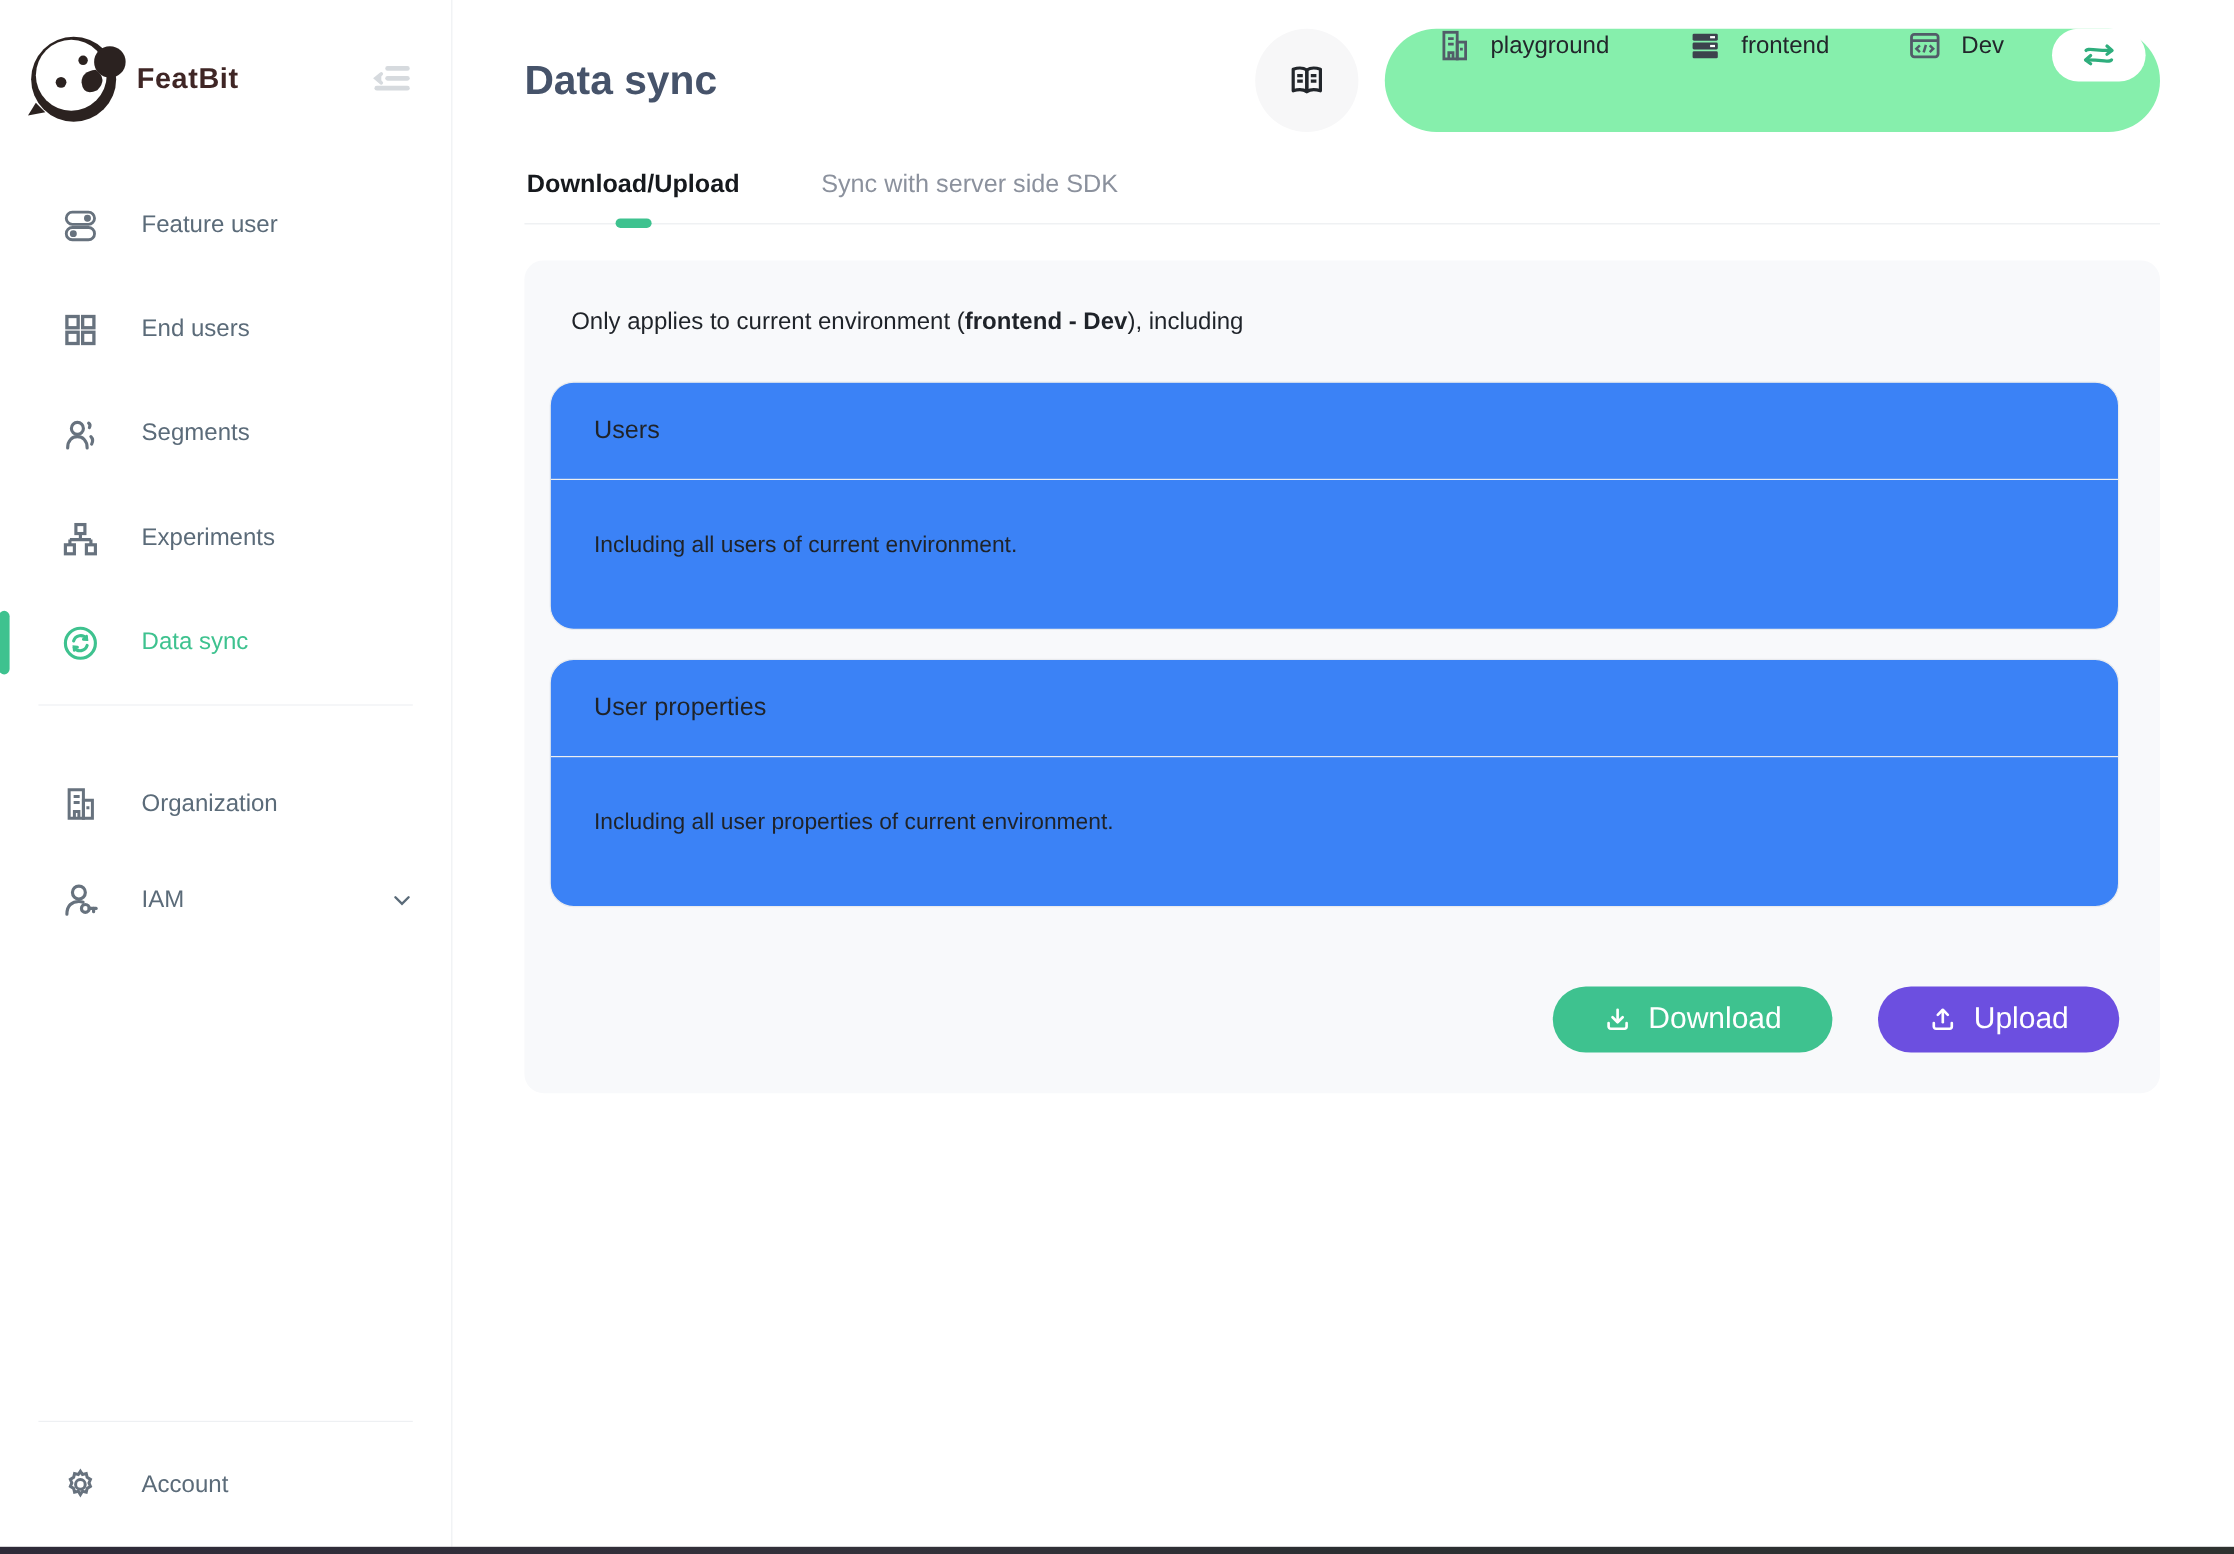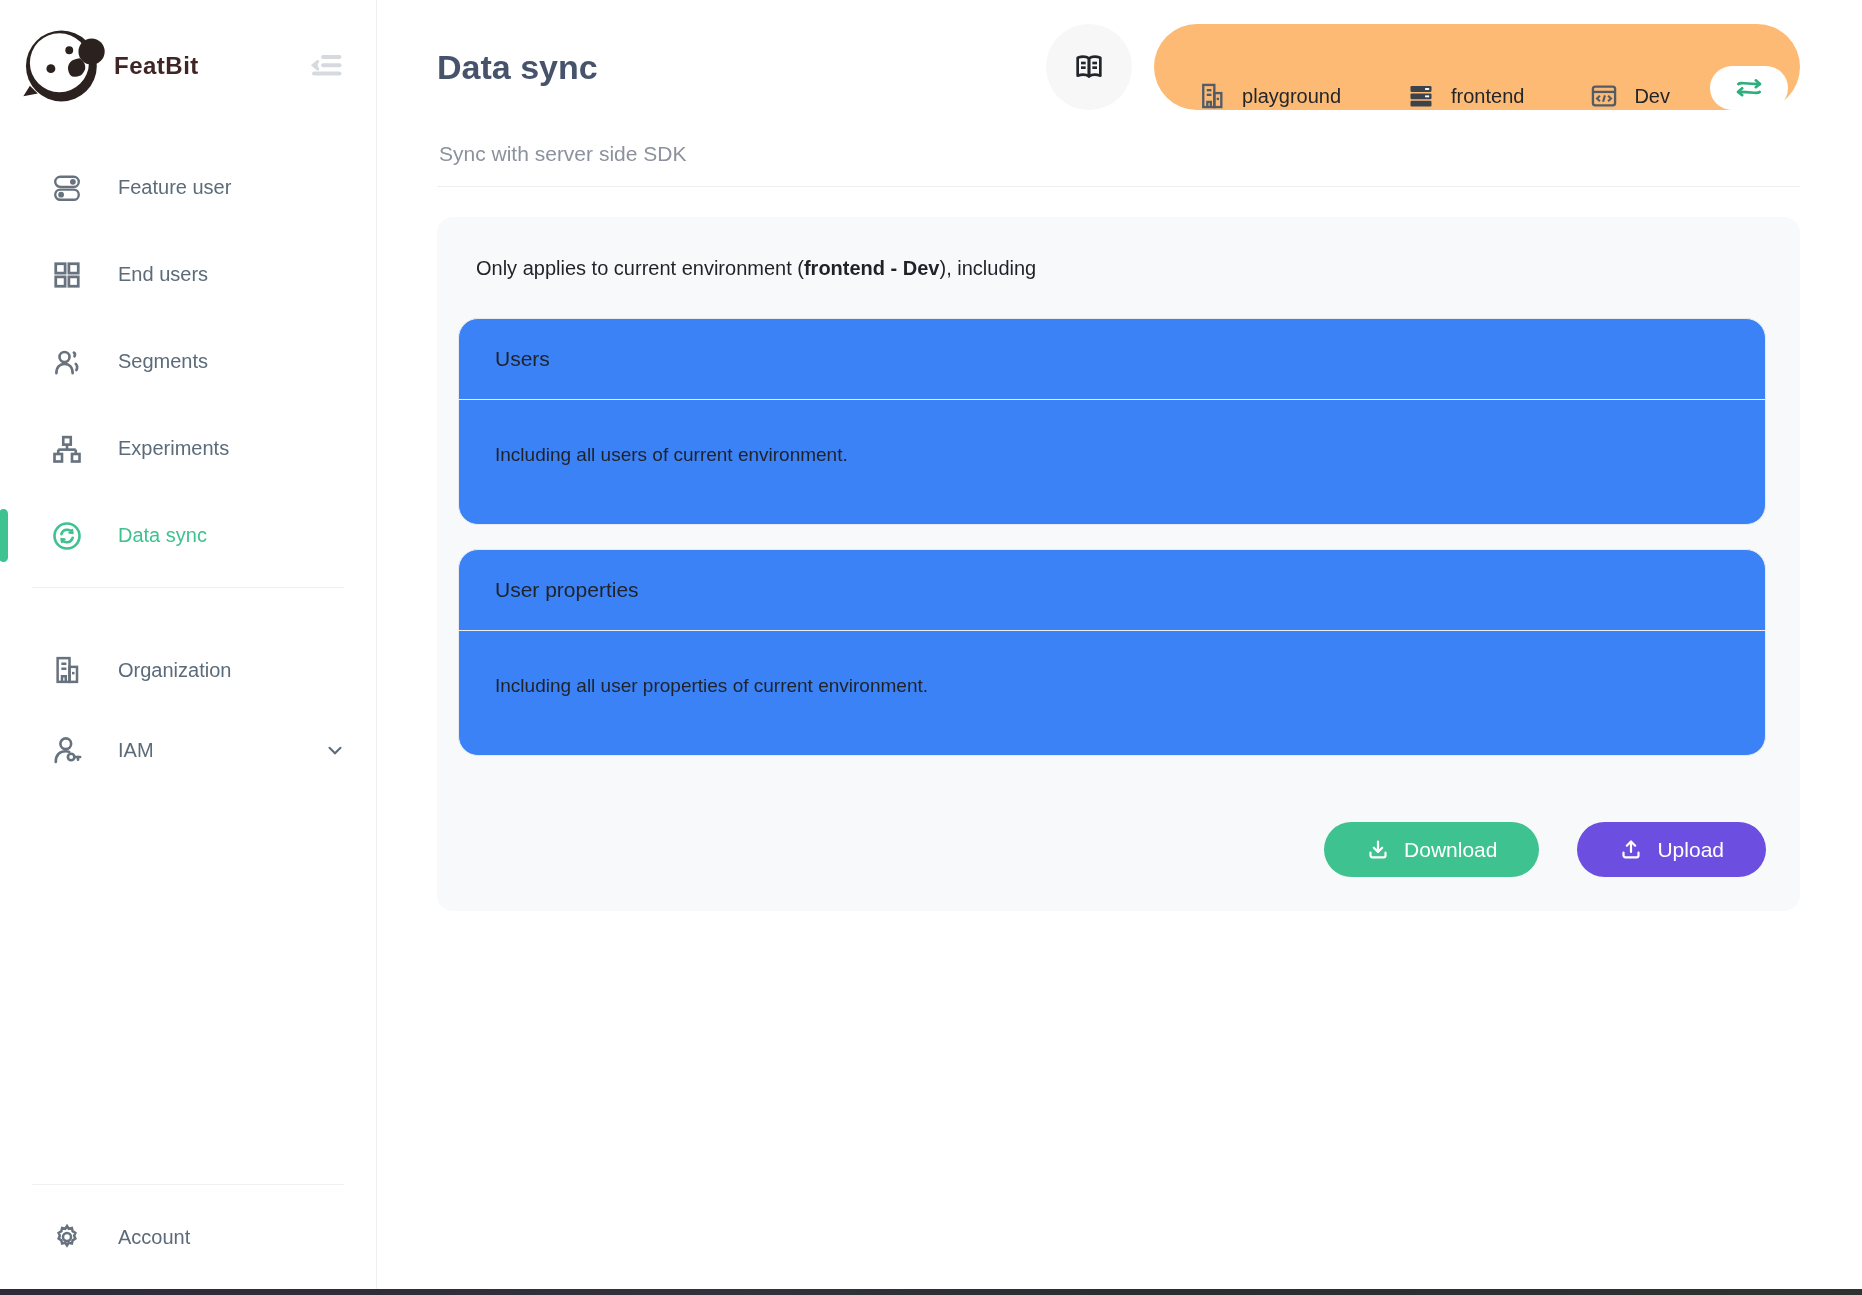--- a/index.html
+++ b/index.html
@@ -43,22 +43,22 @@
   
   .main { flex:1; padding:0 62px 0 60px; }
   .main-header { display:flex; align-items:center; margin-top:24px; height:86px; }
   .page-title { font-size:34px; font-weight:bold; color:#46536a; }
   .header-actions { margin-left:auto; display:flex; align-items:center; gap:22px; }
   .doc-btn {
     width:86px; height:86px; border-radius:50%; background:#f7f7f8;
     display:flex; align-items:center; justify-content:center; cursor:pointer; color:#22262b;
   }
   .env-pill {
-    height:86px; background:#fdba74; border-radius:43px;
-    display:flex; align-items:flex-end; padding:0 12px 0 44px;
+    height:86px; background:#86efac; border-radius:43px;
+    display:flex; align-items:flex-start; padding:0 12px 0 44px;
   }
   .env-seg { display:flex; align-items:center; gap:16px; cursor:pointer; font-size:20px; color:#22262b; }
   .env-seg .seg-icon { width:28px; height:28px; color:#515c68; }
   .env-gap { width:66px; }
   .swap-btn {
     margin-left:40px; width:78px; height:44px; border-radius:22px; background:#fff;
     display:flex; align-items:center; justify-content:center; cursor:pointer; color:#2fae7d;
   }
 
   
@@ -85,21 +85,21 @@
   .sub-card-header {
     height:81px; display:flex; align-items:center; padding:0 36px;
     font-size:21px; color:#1f2329; border-bottom:1px solid #eceef1;
   }
   .sub-card-body { padding:44px 36px 58px 36px; font-size:19px; color:#1f2329; }
 
   .actions-row { margin-top:66px; display:flex; justify-content:flex-end; gap:38px; }
   .btn {
     height:55px; border:none; border-radius:28px; padding:0 42px;
     display:flex; align-items:center; gap:14px; cursor:pointer;
-    font-family:"Liberation Sans",sans-serif; font-size:21px; color:#fff;
+    font-family:"Liberation Sans",sans-serif; font-size:25px; color:#fff;
   }
   .btn .btn-icon { width:24px; height:24px; }
   .btn-download { background:var(--accent); }
   .btn-upload { background:var(--purple); }
 
   .bottom-strip {
     position:absolute; left:0; bottom:0; width:100%; height:6px;
     background:linear-gradient(90deg,#2e2a38 0%,#33313a 40%,#2b2e31 60%,#2f3230 100%);
   }
   svg { display:block; }
@@ -326,20 +326,24 @@
                 <path d="M19.5 14.8 C18 16.4 16.5 14.8 4.5 14.8"></path>
                 <path d="M7.2 12.2 L4.2 14.8 L7.2 17"></path>
               </svg>
             </span>
           </div>
         </div>
       </div>
     </div>
 
     <div class="tabs">
+      <div class="tab active">
+        <span>Download/Upload</span>
+        <span class="ink"></span>
+      </div>
       <div class="tab">
         <span>Sync with server side SDK</span>
         
       </div>
     </div>
 
     <section class="big-card">
       <p class="notice">
         <span>Only applies to current environment (</span><b>frontend - Dev</b><span>), including</span>
       </p>

